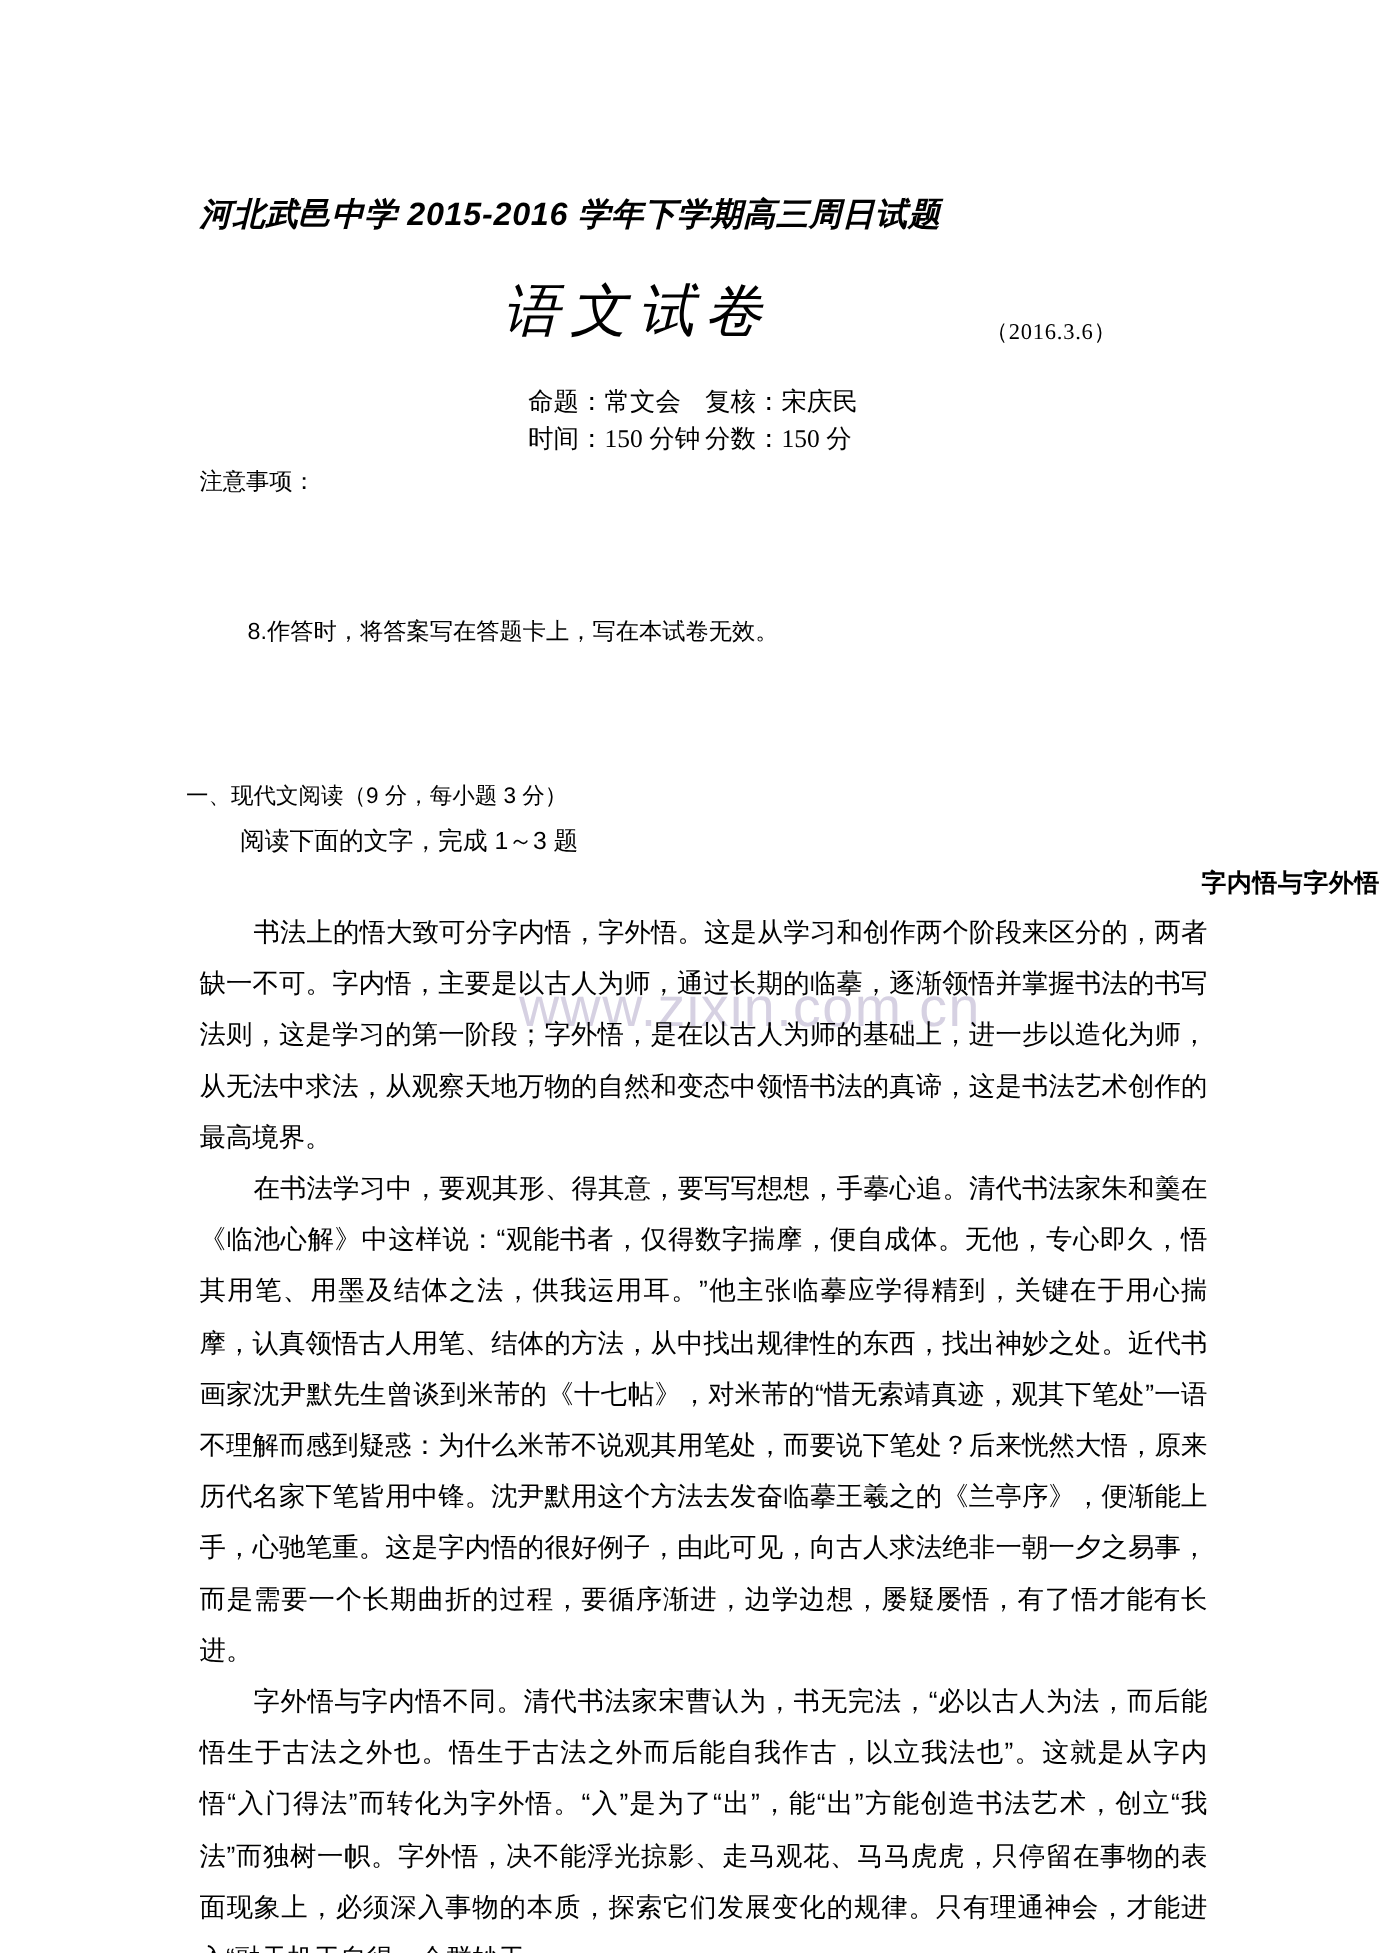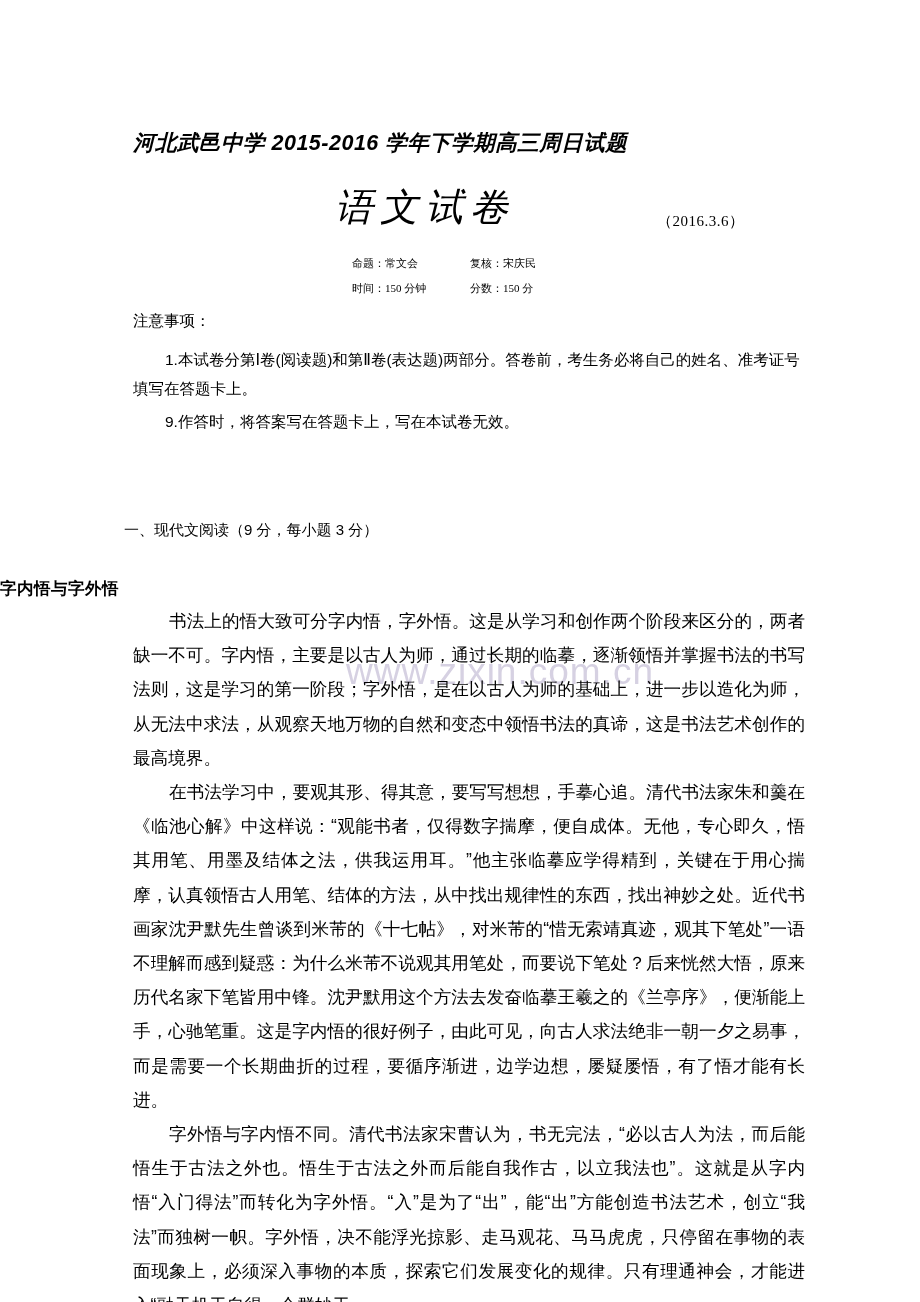--- a/index.html
+++ b/index.html
@@ -80,21 +80,21 @@
     top: 212px;
     font-family: "Liberation Serif", "DejaVu Serif", serif;
     font-size: 15px;
     letter-spacing: 0.5px;
     white-space: nowrap;
   }
 
   .meta-row {
     position: absolute;
     font-family: "Liberation Serif", "DejaVu Serif", serif;
-    font-size: 11px;
+    font-size: 17px;
     white-space: nowrap;
   }
   .meta-row .m-left { display: inline-block; width: 118px; }
   .meta-row .m-right { display: inline-block; }
   .meta-1 { left: 352px; top: 256px; }
   .meta-2 { left: 352px; top: 281px; }
 
   .notice-label {
     position: absolute;
     left: 133px;
@@ -139,21 +139,21 @@
     left: 160px;
     top: 550px;
     font-size: 16.5px;
     white-space: nowrap;
   }
   .article-title {
     position: absolute;
     left: 0;
     top: 578px;
     width: 920px;
-    text-align: left;
+    text-align: right;
     font-size: 16.5px;
     font-weight: bold;
     letter-spacing: 0.5px;
   }
 
   
   .body-block {
     position: absolute;
     left: 133px;
     top: 604px;
@@ -187,25 +187,25 @@
     <div class="meta-row meta-1">
       <span class="m-left">命题：常文会</span><span class="m-right">复核：宋庆民</span>
     </div>
 
     <div class="meta-row meta-2">
       <span class="m-left">时间：150 分钟</span><span class="m-right">分数：150 分</span>
     </div>
 
     <div class="notice-label">注意事项：</div>
 
-    <div class="notice-item n1">1.本试卷分第Ⅰ卷(阅读题)和第Ⅱ卷(表达题)两部分。答卷前，考生务必将自己的姓名、准考证号填写在答题卡上。</div>
-    <div class="notice-item n2">9.作答时，将答案写在答题卡上，写在本试卷无效。</div>
+    <div class="notice-item n2">8.作答时，将答案写在答题卡上，写在本试卷无效。</div>
 
 
     <div class="section-heading">一、现代文阅读（9 分，每小题 3 分）</div>
+    <div class="section-sub">阅读下面的文字，完成 1～3 题</div>
 
     <div class="article-title">字内悟与字外悟</div>
 
     <div class="body-block">
       <p>书法上的悟大致可分字内悟，字外悟。这是从学习和创作两个阶段来区分的，两者缺一不可。字内悟，主要是以古人为师，通过长期的临摹，逐渐领悟并掌握书法的书写法则，这是学习的第一阶段；字外悟，是在以古人为师的基础上，进一步以造化为师，从无法中求法，从观察天地万物的自然和变态中领悟书法的真谛，这是书法艺术创作的最高境界。</p>
       <p>在书法学习中，要观其形、得其意，要写写想想，手摹心追。清代书法家朱和羹在《临池心解》中这样说：“观能书者，仅得数字揣摩，便自成体。无他，专心即久，悟其用笔、用墨及结体之法，供我运用耳。”他主张临摹应学得精到，关键在于用心揣摩，认真领悟古人用笔、结体的方法，从中找出规律性的东西，找出神妙之处。近代书画家沈尹默先生曾谈到米芾的《十七帖》，对米芾的“惜无索靖真迹，观其下笔处”一语不理解而感到疑惑：为什么米芾不说观其用笔处，而要说下笔处？后来恍然大悟，原来历代名家下笔皆用中锋。沈尹默用这个方法去发奋临摹王羲之的《兰亭序》，便渐能上手，心驰笔重。这是字内悟的很好例子，由此可见，向古人求法绝非一朝一夕之易事，而是需要一个长期曲折的过程，要循序渐进，边学边想，屡疑屡悟，有了悟才能有长进。</p>
       <p>字外悟与字内悟不同。清代书法家宋曹认为，书无完法，“必以古人为法，而后能悟生于古法之外也。悟生于古法之外而后能自我作古，以立我法也”。这就是从字内悟“入门得法”而转化为字外悟。“入”是为了“出”，能“出”方能创造书法艺术，创立“我法”而独树一帜。字外悟，决不能浮光掠影、走马观花、马马虎虎，只停留在事物的表面现象上，必须深入事物的本质，探索它们发展变化的规律。只有理通神会，才能进入“融天机于自得，会群妙于一</p>
     </div>
 
   </div>

